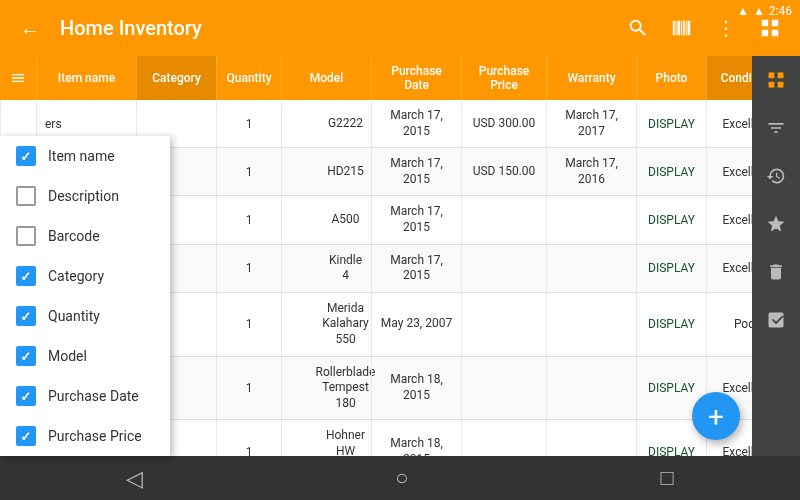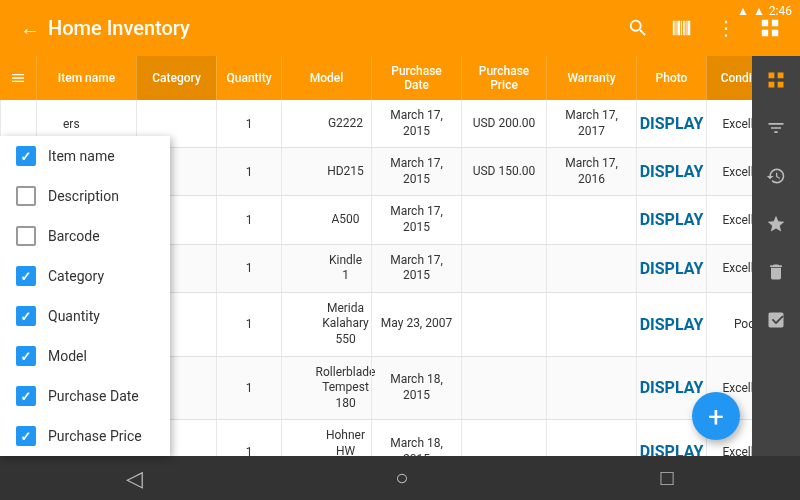--- a/index.html
+++ b/index.html
@@ -9,21 +9,21 @@
     .top-bar {
       background: #FF9800;
       height: 56px;
       display: flex;
       align-items: center;
       padding: 0 12px;
       position: relative;
       z-index: 10;
     }
     .top-bar-left { display: flex; align-items: center; flex: 1; }
-    .top-bar-title { color: white; font-size: 20px; font-weight: 500; }
+    .top-bar-title { color: white; font-size: 20px; font-weight: 500; margin-left: 12px; }
     .top-bar-icons { display: flex; align-items: center; gap: 8px; }
     .top-bar-icon { color: white; width: 36px; height: 36px; display: flex; align-items: center; justify-content: center; cursor: pointer; font-size: 20px; }
 
     
     .status-bar {
       position: absolute;
       top: 0; right: 0;
       color: white;
       font-size: 12px;
       display: flex;
@@ -151,29 +151,29 @@
       padding: 8px 6px;
       font-size: 12px;
       color: #333;
       text-align: center;
       display: flex;
       align-items: center;
       justify-content: center;
       border-left: 1px solid #e8e8e8;
       min-height: 44px;
     }
-    .td-item-name { width: 100px; min-width: 100px; text-align: right; justify-content: flex-start; padding-left: 26px; }
+    .td-item-name { width: 100px; min-width: 100px; text-align: right; justify-content: flex-start; padding-left: 8px; }
     .td-category { width: 80px; min-width: 80px; }
     .td-quantity { width: 65px; min-width: 65px; }
     .td-model { width: 90px; min-width: 90px; padding-left: 44px; }
     .td-purchase-date { width: 90px; min-width: 90px; }
     .td-purchase-price { width: 85px; min-width: 85px; }
     .td-warranty { width: 90px; min-width: 90px; }
     .td-photo { width: 70px; min-width: 70px; }
-    .td-photo a { color: #0369a1; font-weight: 700; font-size: 16px; cursor: pointer; }
+    .td-photo a { color: #14532d; font-weight: 400; font-size: 12px; cursor: pointer; }
     .td-condition { width: 80px; min-width: 80px; }
     .td-row-icon { width: 36px; min-width: 36px; }
 
     
     .fab {
       position: absolute;
       bottom: 60px;
       right: 60px;
       width: 48px;
       height: 48px;
@@ -294,21 +294,21 @@
     </div>
 
     <div id="table-body">
         <div class="table-row">
     <div class="td td-row-icon"></div>
     <div class="td td-item-name">ers</div>
     <div class="td td-category"></div>
     <div class="td td-quantity">1</div>
     <div class="td td-model multi-line">G2222</div>
     <div class="td td-purchase-date multi-line">March 17, 2015</div>
-    <div class="td td-purchase-price multi-line">USD 200.00</div>
+    <div class="td td-purchase-price multi-line">USD 300.00</div>
     <div class="td td-warranty multi-line">March 17, 2017</div>
     <div class="td td-photo">
             <a>DISPLAY</a>
           </div>
     <div class="td td-condition">Excellent</div>
   </div>
         <div class="table-row">
     <div class="td td-row-icon"></div>
     <div class="td td-item-name"></div>
     <div class="td td-category"></div>
@@ -334,21 +334,21 @@
     <div class="td td-photo">
             <a>DISPLAY</a>
           </div>
     <div class="td td-condition">Excellent</div>
   </div>
         <div class="table-row">
     <div class="td td-row-icon"></div>
     <div class="td td-item-name"></div>
     <div class="td td-category"></div>
     <div class="td td-quantity">1</div>
-    <div class="td td-model multi-line">Kindle 1</div>
+    <div class="td td-model multi-line">Kindle 4</div>
     <div class="td td-purchase-date multi-line">March 17, 2015</div>
     <div class="td td-purchase-price multi-line"></div>
     <div class="td td-warranty multi-line"></div>
     <div class="td td-photo">
             <a>DISPLAY</a>
           </div>
     <div class="td td-condition">Excellent</div>
   </div>
         <div class="table-row">
     <div class="td td-row-icon"></div>

